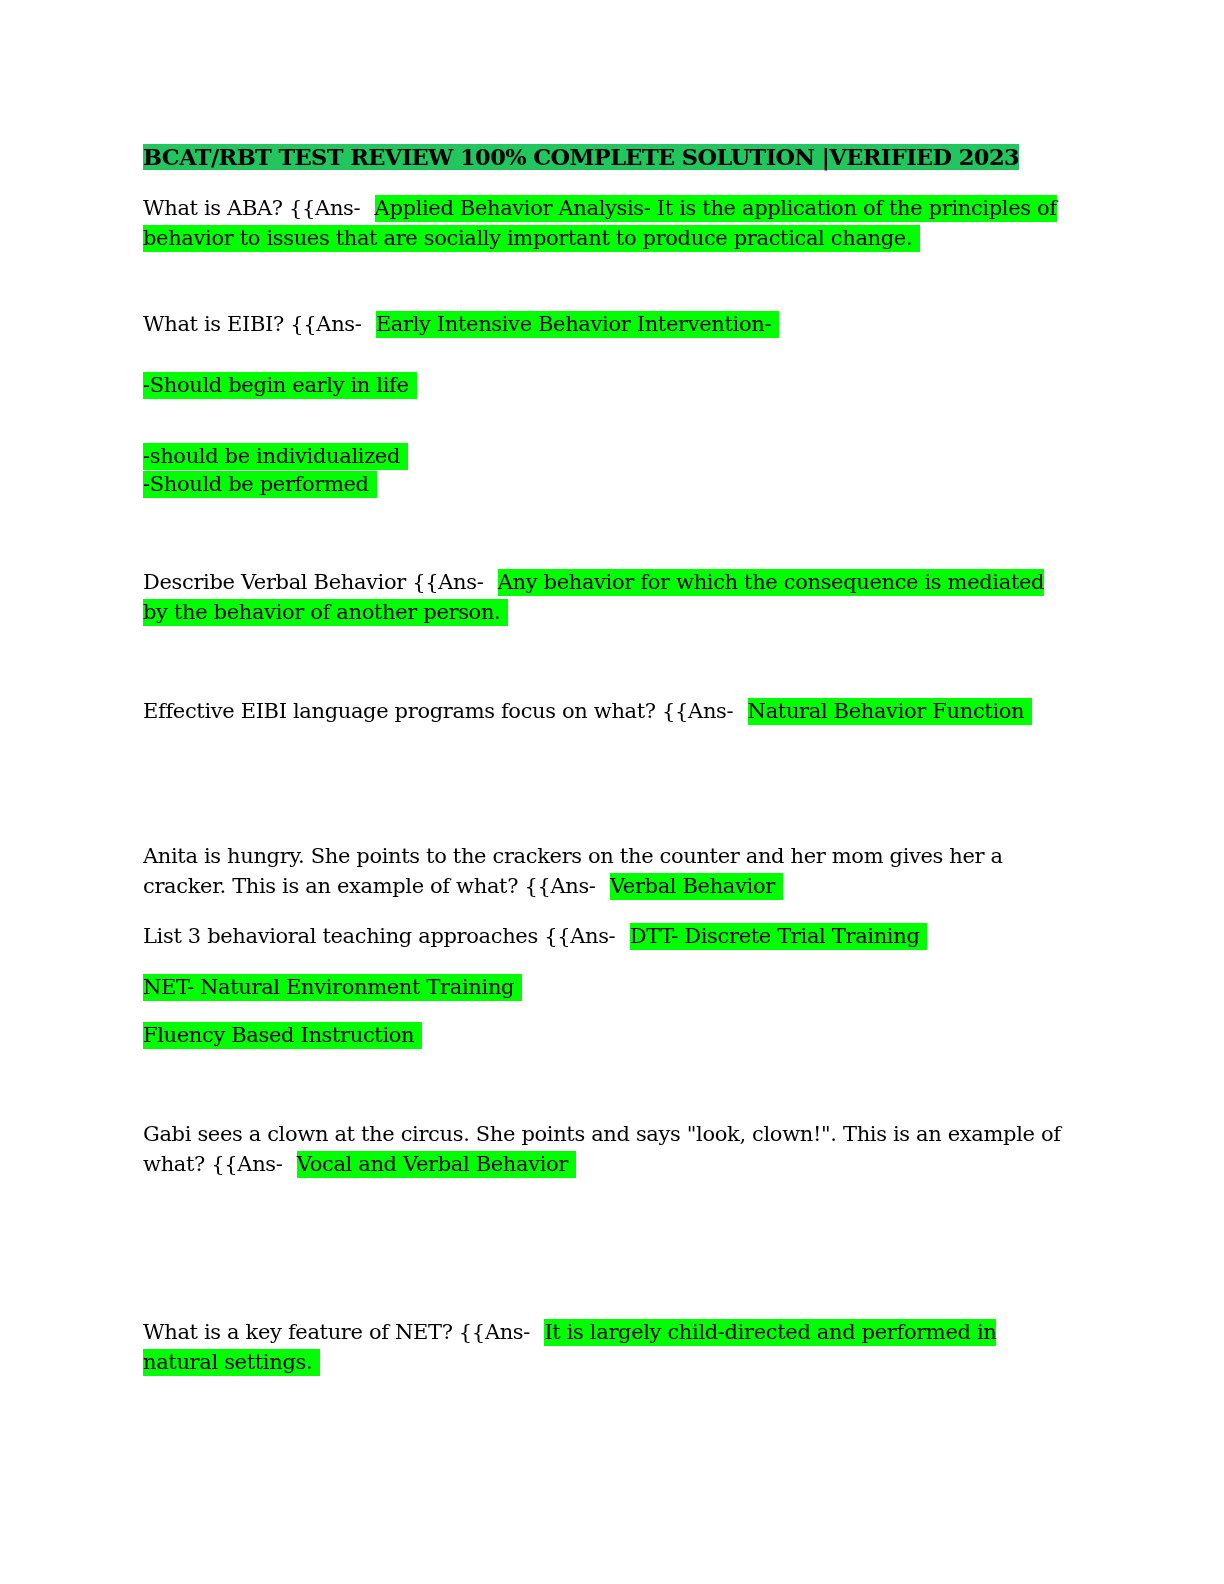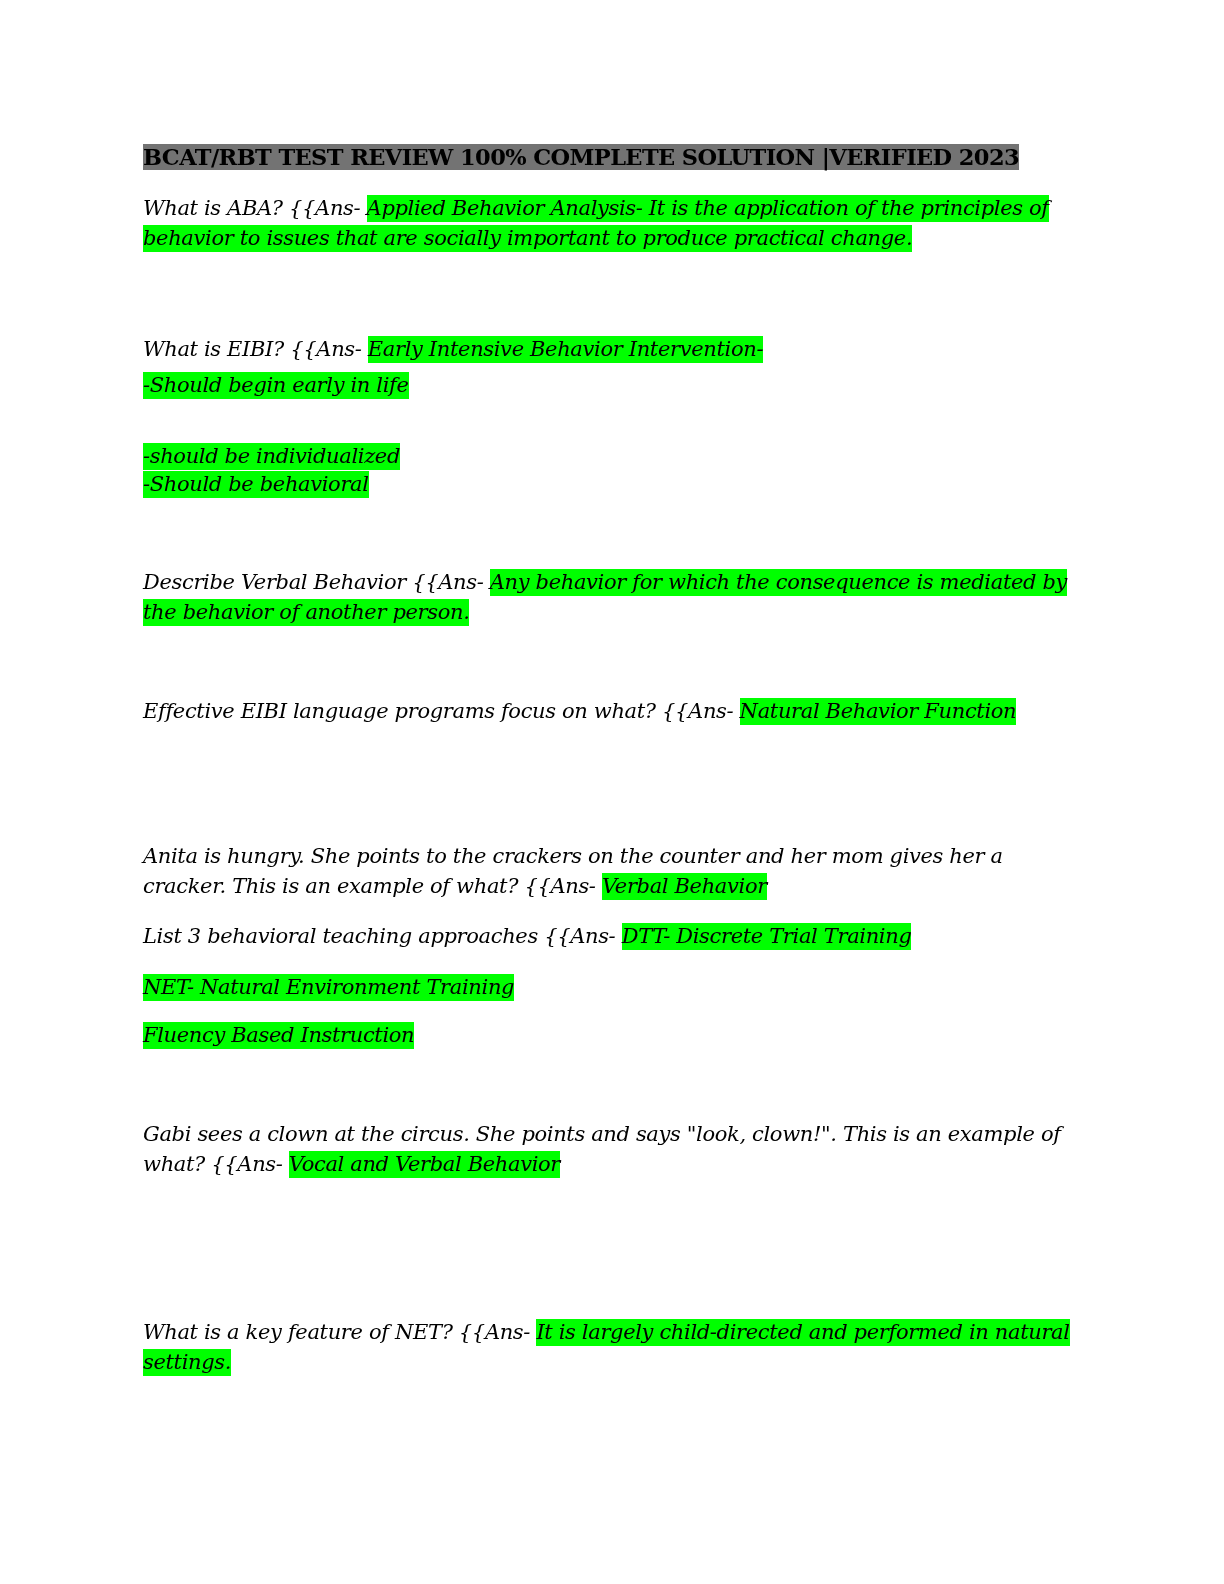--- a/index.html
+++ b/index.html
@@ -1,38 +1,38 @@
 <!DOCTYPE html>
 <html><head>
   <meta charset="utf-8">
   <style>
     html, body { margin: 0; padding: 0; background: #ffffff; }
     body { width: 1224px; height: 1584px; position: relative; overflow: hidden;
       font-family: "DejaVu Serif", "Liberation Serif", serif; color: #000; }
     .page { position: absolute; left: 143px; top: 0; width: 930px; }
     .title { position: absolute; top: 142px; font-weight: bold; font-size: 22.5px; line-height: 30px;
       letter-spacing: -0.6px; white-space: nowrap; }
-    .hl-y { background: #737373; margin-top: 43px; }
+    .hl-y { background: #22c55e; margin-top: 43px; }
     .hl-g { background: #00ff00; }
     .para { position: absolute; left: 0; width: 930px; font-size: 21px; line-height: 30px;
       letter-spacing: -0.35px; }
-    .para span { padding: 1px 0 2px 0; font-style: italic; }
+    .para span { padding: 1px 8px 2px 0; }
   </style>
 </head>
 <body>
 
 <div class="page">
   <div class="title"><span class="hl-y">BCAT/RBT TEST REVIEW 100% COMPLETE SOLUTION |VERIFIED 2023</span></div>
 
   <div class="para" style="top:193px"><span>What is ABA? {{Ans- </span><span class="hl-g">Applied Behavior Analysis- It is the application of the principles of behavior to issues that are socially important to produce practical change.</span></div>
 
-  <div class="para" style="top:334px"><span>What is EIBI? {{Ans- </span><span class="hl-g">Early Intensive Behavior Intervention-</span></div>
+  <div class="para" style="top:309px"><span>What is EIBI? {{Ans- </span><span class="hl-g">Early Intensive Behavior Intervention-</span></div>
   <div class="para" style="top:370px"><span class="hl-g">-Should begin early in life</span></div>
   <div class="para" style="top:441px"><span class="hl-g">-should be individualized</span></div>
-  <div class="para" style="top:469px"><span class="hl-g">-Should be behavioral</span></div>
+  <div class="para" style="top:469px"><span class="hl-g">-Should be performed</span></div>
 
   <div class="para" style="top:567px"><span>Describe Verbal Behavior {{Ans- </span><span class="hl-g">Any behavior for which the consequence is mediated by the behavior of another person.</span></div>
 
   <div class="para" style="top:696px"><span>Effective EIBI language programs focus on what? {{Ans- </span><span class="hl-g">Natural Behavior Function</span></div>
 
   <div class="para" style="top:841px"><span>Anita is hungry. She points to the crackers on the counter and her mom gives her a cracker. This is an example of what? {{Ans- </span><span class="hl-g">Verbal Behavior</span></div>
 
   <div class="para" style="top:921px"><span>List 3 behavioral teaching approaches {{Ans- </span><span class="hl-g">DTT- Discrete Trial Training</span></div>
   <div class="para" style="top:972px"><span class="hl-g">NET- Natural Environment Training</span></div>
   <div class="para" style="top:1020px"><span class="hl-g">Fluency Based Instruction</span></div>

